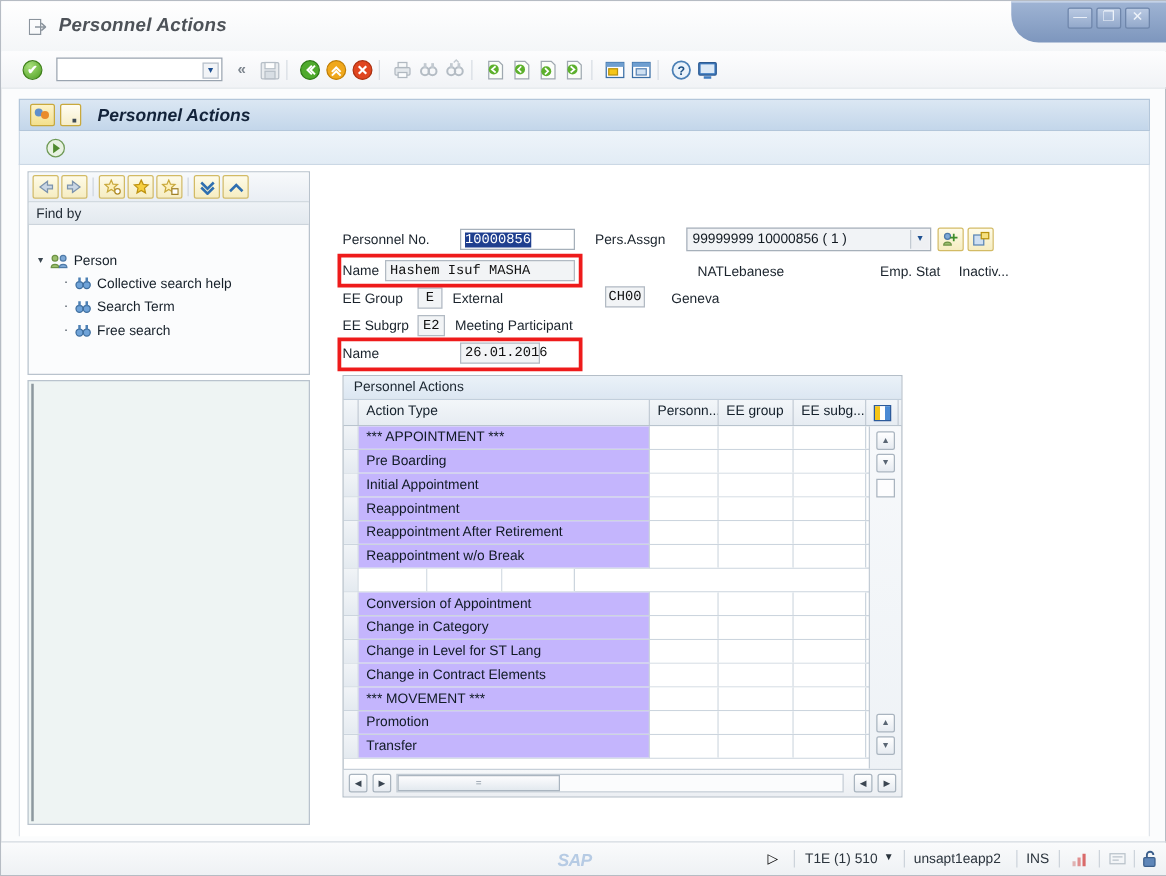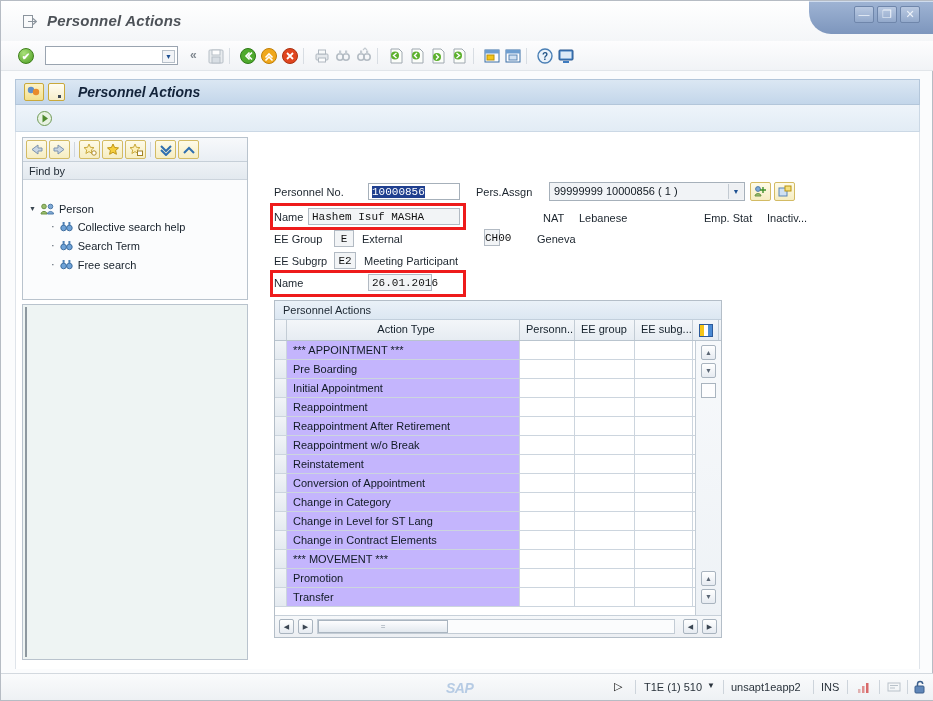--- a/index.html
+++ b/index.html
@@ -272,21 +272,21 @@
     background: linear-gradient(#f3f6f9, #e6ecf2);
     border-bottom: 1px solid #b9c4ce;
   }
   .th {
     border-right: 1px solid #c3ccd5;
     font-size: 11px; color: #14202b;
     padding: 3px 0 0 6px;
     overflow: hidden; white-space: nowrap;
   }
   .th.sel-col { width: 12px; padding: 0; }
-  .th.c-action { width: 233px; text-align: center; }
+  .th.c-action { width: 233px; }
   .th.c-pers { width: 55px; }
   .th.c-eeg { width: 60px; }
   .th.c-ees { width: 58px; }
   .th.c-cfg {
     width: 26px; padding: 0;
     display: flex; align-items: center; justify-content: center;
   }
   .cfg-ico {
     width: 14px; height: 13px;
     background: linear-gradient(#fff, #dfe6ee);
@@ -649,30 +649,30 @@
       <div class="mini-btn" style="left:518px; top:45px;">
         <svg width="15" height="13" viewBox="0 0 15 13">
             <rect x="2" y="3" width="8" height="8" fill="#cfe0f2" stroke="#5b86b5"></rect>
             <rect x="8" y="1" width="6" height="5" fill="#f5e07f" stroke="#b8920c"></rect>
           </svg>
       </div>
 
       <div class="fld-label" style="left:18px; top:74px;">Name</div>
       <div class="inp readonly" style="left:52px; top:71px; width:152px;">Hashem Isuf MASHA</div>
 
-      <div class="fld-label" style="left:287px; top:75px;">NAT</div>
+      <div class="fld-label" style="left:302px; top:75px;">NAT</div>
       <div class="fld-label" style="left:323px; top:75px;">Lebanese</div>
       <div class="fld-label" style="left:448px; top:75px;">Emp. Stat</div>
       <div class="fld-label" style="left:511px; top:75px;">Inactiv...</div>
 
       <div class="fld-label" style="left:18px; top:96px;">EE Group</div>
       <div class="inp readonly" style="left:78px; top:93px; width:20px; text-align:center; padding:1px 0;">E</div>
       <div class="fld-label" style="left:106px; top:96px;">External</div>
 
-      <div class="inp readonly" style="left:228px; top:92px; width:16px; text-align:center; padding:1px 0;">CH00</div>
+      <div class="inp readonly" style="left:228px; top:92px; width:32px; text-align:center; padding:1px 0;">CH00</div>
       <div class="fld-label" style="left:281px; top:96px;">Geneva</div>
 
       <div class="fld-label" style="left:18px; top:118px;">EE Subgrp</div>
       <div class="inp readonly" style="left:78px; top:115px; width:22px; text-align:center; padding:1px 0;">E2</div>
       <div class="fld-label" style="left:108px; top:118px;">Meeting Participant</div>
 
       <div class="fld-label" style="left:18px; top:140px;">Name</div>
       <div class="inp readonly" style="left:112px; top:137px; width:64px;">26.01.2016</div>
 
       <div class="redbox" style="left:14px; top:66px; width:196px; height:27px;"></div>
@@ -735,21 +735,20 @@
               </div>
               <div class="tr">
                 <div class="td sel-col"></div>
                 <div class="td c-action">Reappointment w/o Break</div>
                 <div class="td c-pers"></div>
                 <div class="td c-eeg"></div>
                 <div class="td c-ees"></div>
               </div>
               <div class="tr">
                 <div class="td sel-col"></div>
-                <div class="td c-action">Reinstatement</div>
                 <div class="td c-pers"></div>
                 <div class="td c-eeg"></div>
                 <div class="td c-ees"></div>
               </div>
               <div class="tr">
                 <div class="td sel-col"></div>
                 <div class="td c-action">Conversion of Appointment</div>
                 <div class="td c-pers"></div>
                 <div class="td c-eeg"></div>
                 <div class="td c-ees"></div>

